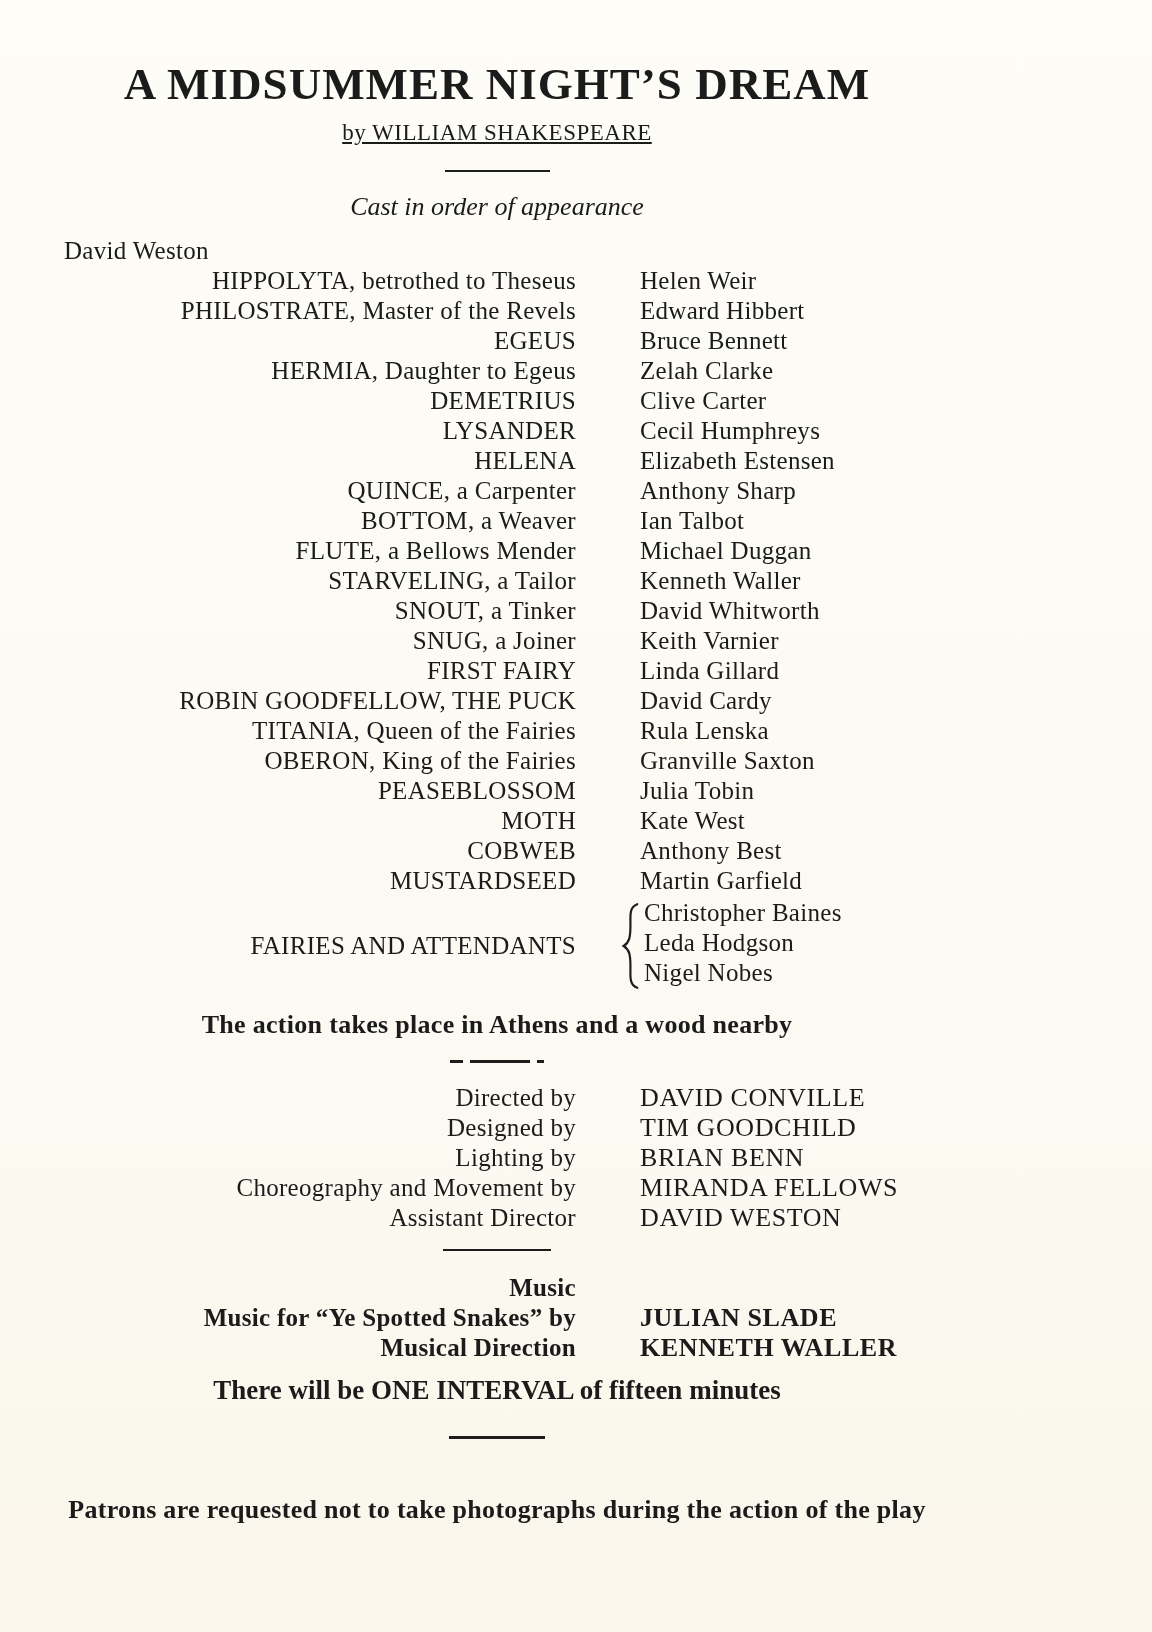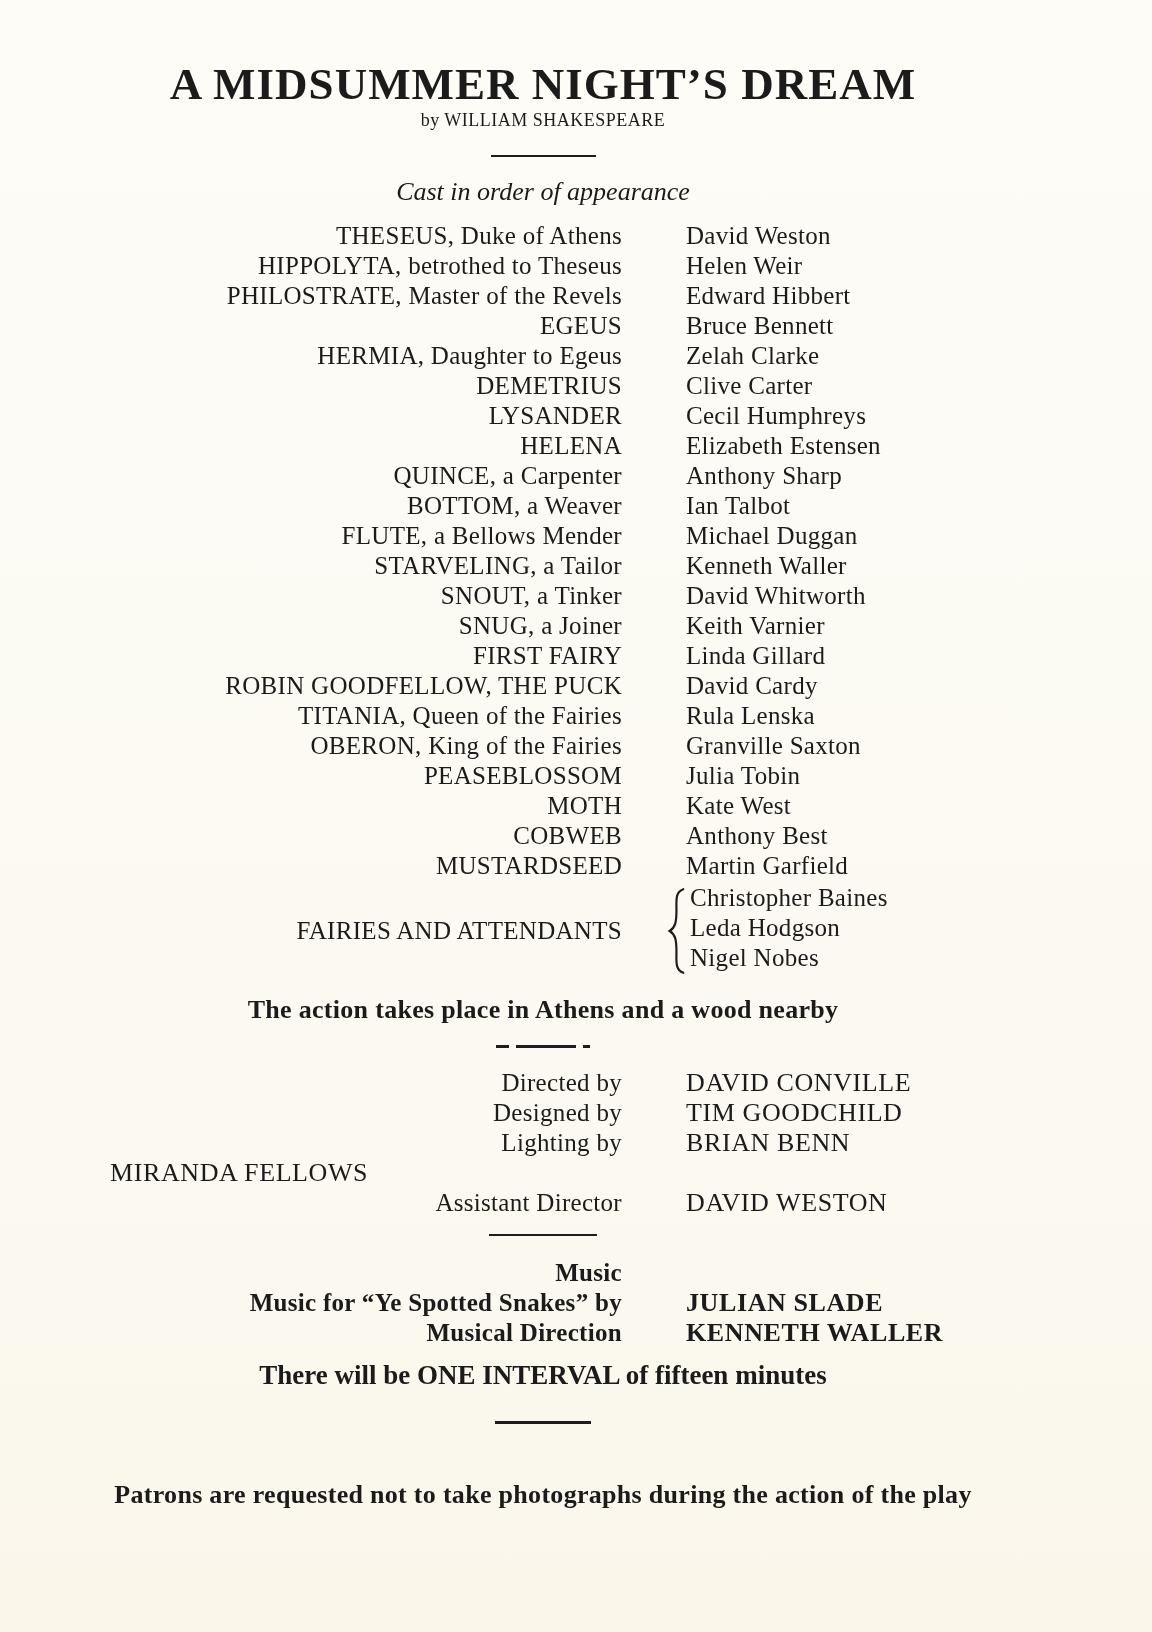--- a/index.html
+++ b/index.html
@@ -3,34 +3,36 @@
 <meta charset="utf-8">
 <style>
   html, body { margin: 0; padding: 0; }
   body {
     width: 1152px; height: 1632px;
     background: linear-gradient(180deg, #fdfcf7 0%, #fbf9f1 70%, #faf6ea 100%);
     font-family: "Liberation Serif", serif;
     color: #1b1b1b;
     overflow: hidden;
   }
-  .sheet { width: 994px; padding-left: 46px; }
+  .sheet { width: 994px; }
 
   .center { text-align: center; }
 
   .title {
     padding-top: 60px;
     font-size: 45px;
     font-weight: bold;
     letter-spacing: 1px;
     line-height: 1.1;
   }
   .byline {
-    font-size: 18px;
+    margin-top: 10px;
+    font-size: 23px;
     letter-spacing: 0.5px;
+    text-decoration: underline;
   }
 
   .divider {
     margin: 0 auto;
     display: flex;
     justify-content: center;
     align-items: center;
     gap: 7px;
   }
   .divider .seg { height: 2.5px; background: #1d1d1d; }
@@ -105,21 +107,20 @@
   <div class="byline center">by WILLIAM SHAKESPEARE</div>
 
   <div class="divider d1">
       <div class="seg"></div>
     </div>
 
   <div class="cast-heading center">Cast in order of appearance</div>
 
   <div class="cast">
     <div class="crow">
-        <div class="role">THESEUS, Duke of Athens</div>
         <div class="actor">David Weston</div>
       </div>
     <div class="crow">
         <div class="role">HIPPOLYTA, betrothed to Theseus</div>
         <div class="actor">Helen Weir</div>
       </div>
     <div class="crow">
         <div class="role">PHILOSTRATE, Master of the Revels</div>
         <div class="actor">Edward Hibbert</div>
       </div>
@@ -230,20 +231,21 @@
       </div>
     <div class="crow">
         <div class="role">Designed by</div>
         <div class="actor credit-value">TIM GOODCHILD</div>
       </div>
     <div class="crow">
         <div class="role">Lighting by</div>
         <div class="actor credit-value">BRIAN BENN</div>
       </div>
     <div class="crow">
+        <div class="role">Choreography and Movement by</div>
         <div class="actor credit-value">MIRANDA FELLOWS</div>
       </div>
     <div class="crow">
         <div class="role">Assistant Director</div>
         <div class="actor credit-value">DAVID WESTON</div>
       </div>
   </div>
 
   <div class="divider d3">
       <div class="seg"></div>

